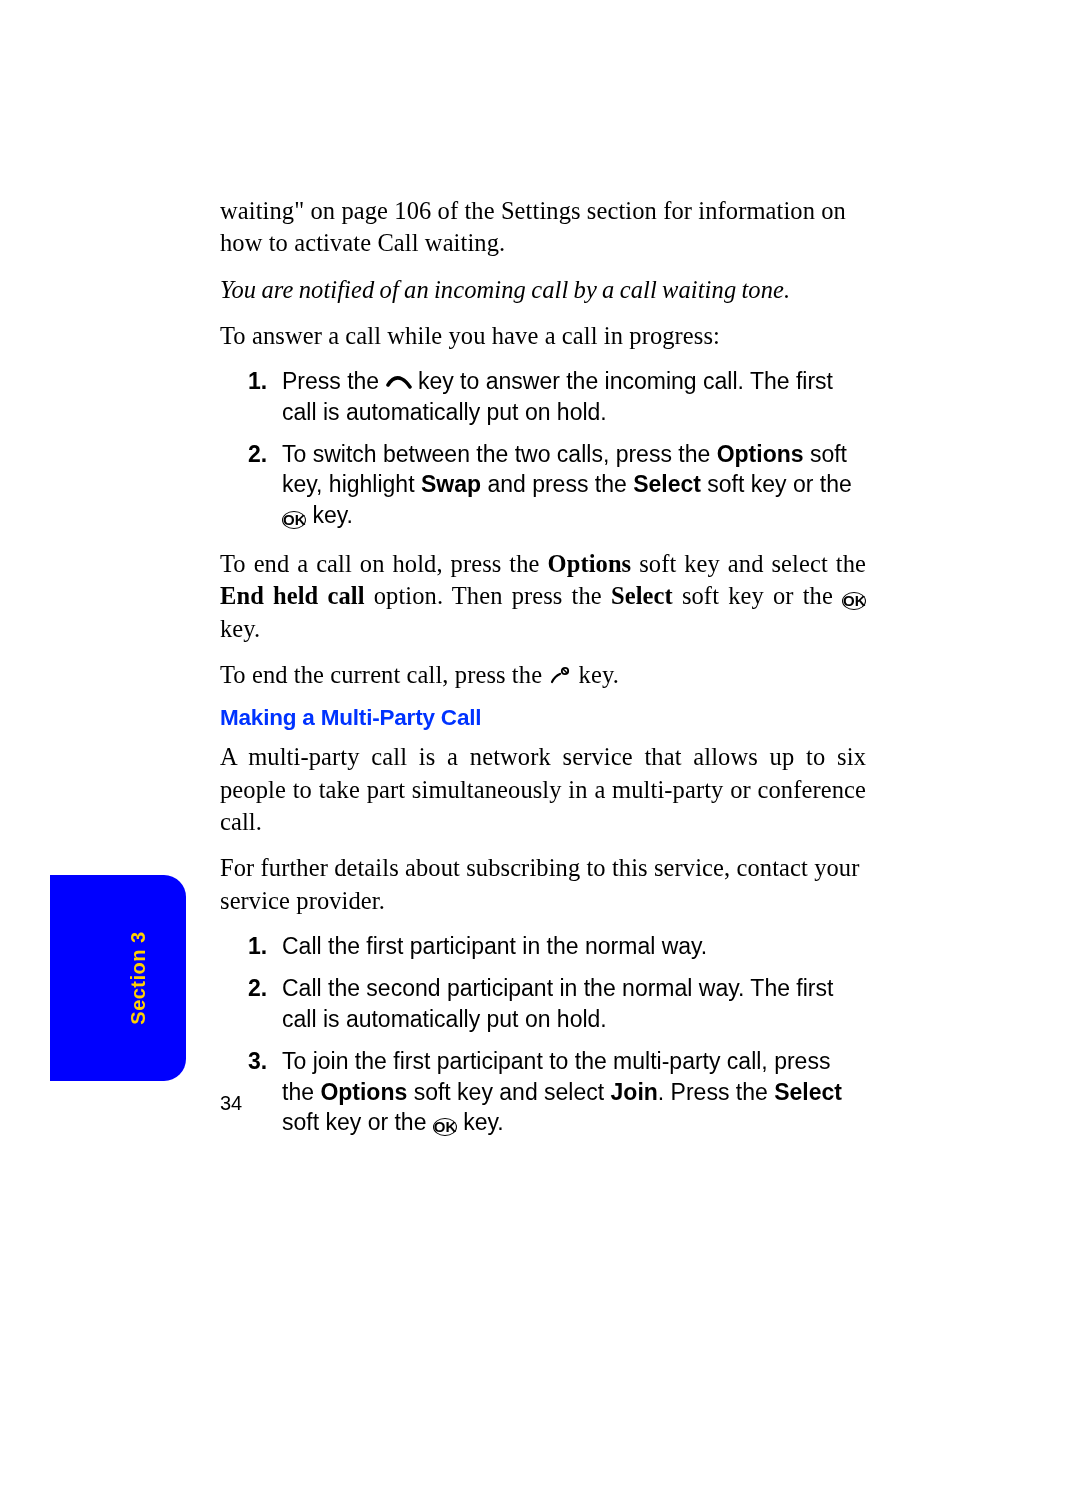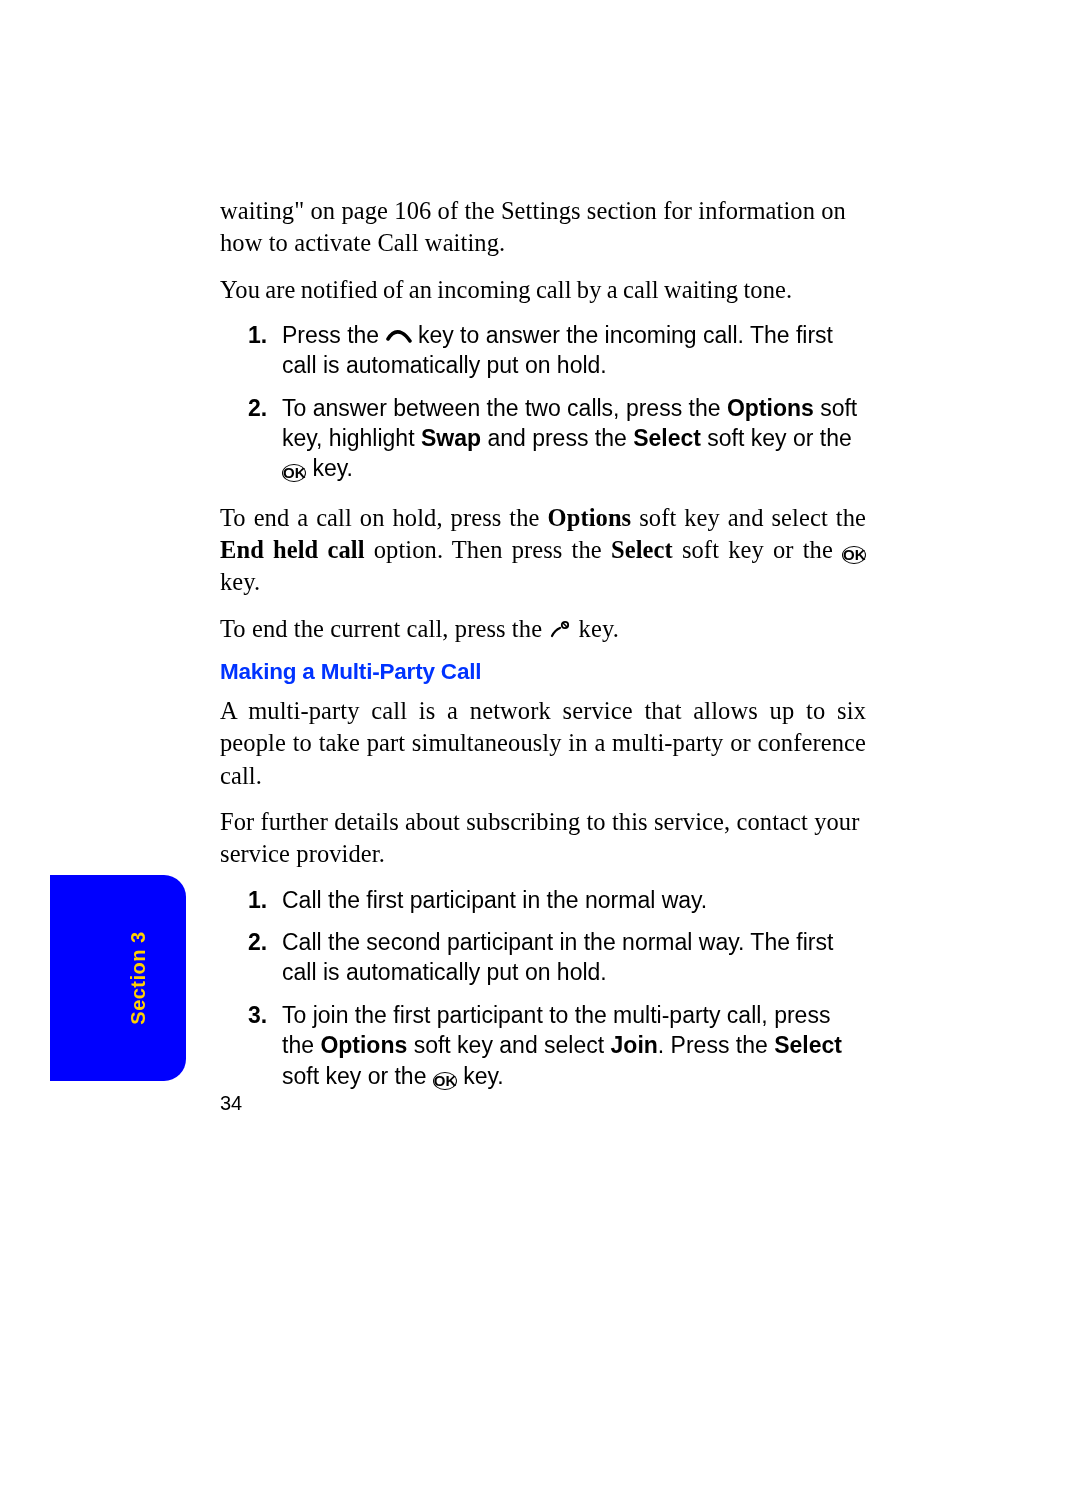--- a/index.html
+++ b/index.html
@@ -58,20 +58,21 @@
     left: -34px;
     top: 0;
     font-weight: 700;
   }
   .b { font-weight: 700; }
   .justify { text-align: justify; }
   .tight-justify {
     text-align: justify;
     text-align-last: left;
     word-spacing: -1px;
+    font-style: italic;
   }
 
   
   .key-send {
     display: inline-block;
     width: 26px; height: 18px;
     vertical-align: -2px;
   }
   .key-send svg { width: 26px; height: 18px; }
 
@@ -134,31 +135,32 @@
 <div class="page">
 
   <div class="tab">
     <div class="label">Section 3</div>
   </div>
 
   <div class="content">
 
     <div class="serif para">waiting" on page 106 of the Settings section for information on how to activate Call waiting.</div>
     <div class="serif para tight-justify">You are notified of an incoming call by a call waiting tone.</div>
+    <div class="serif para">To answer a call while you have a call in progress:</div>
 
     <ol class="num sans">
       <li>
         <span class="marker">1.</span>
         <span>Press the </span><span class="key-send"><svg viewBox="0 0 26 18">
               <path d="M2 12 Q 8 2, 16 6 Q 20 8, 24 14" fill="none" stroke="#000" stroke-width="3.5" stroke-linecap="round"></path>
             </svg></span><span> key to answer the incoming call. The first call is automatically put on hold.</span>
       </li>
       <li>
         <span class="marker">2.</span>
-        <span>To answer between the two calls, press the </span><span class="b">Options</span><span> soft key, highlight </span><span class="b">Swap</span><span> and press the </span><span class="b">Select</span><span> soft key or the </span><span class="key-ok">OK</span><span> key.</span>
+        <span>To switch between the two calls, press the </span><span class="b">Options</span><span> soft key, highlight </span><span class="b">Swap</span><span> and press the </span><span class="b">Select</span><span> soft key or the </span><span class="key-ok">OK</span><span> key.</span>
       </li>
     </ol>
 
     <div class="serif para justify">
       <span>To end a call on hold, press the </span><span class="b">Options</span><span> soft key and select the </span><span class="b">End held call</span><span> option. Then press the </span><span class="b">Select</span><span> soft key or the </span><span class="key-ok">OK</span><span> key.</span>
     </div>
 
     <div class="serif para">
       <span>To end the current call, press the </span><span class="key-end"><svg viewBox="0 0 24 20">
             <path d="M4 16 Q 7 10, 12 8" fill="none" stroke="#000" stroke-width="2.2" stroke-linecap="round"></path>

